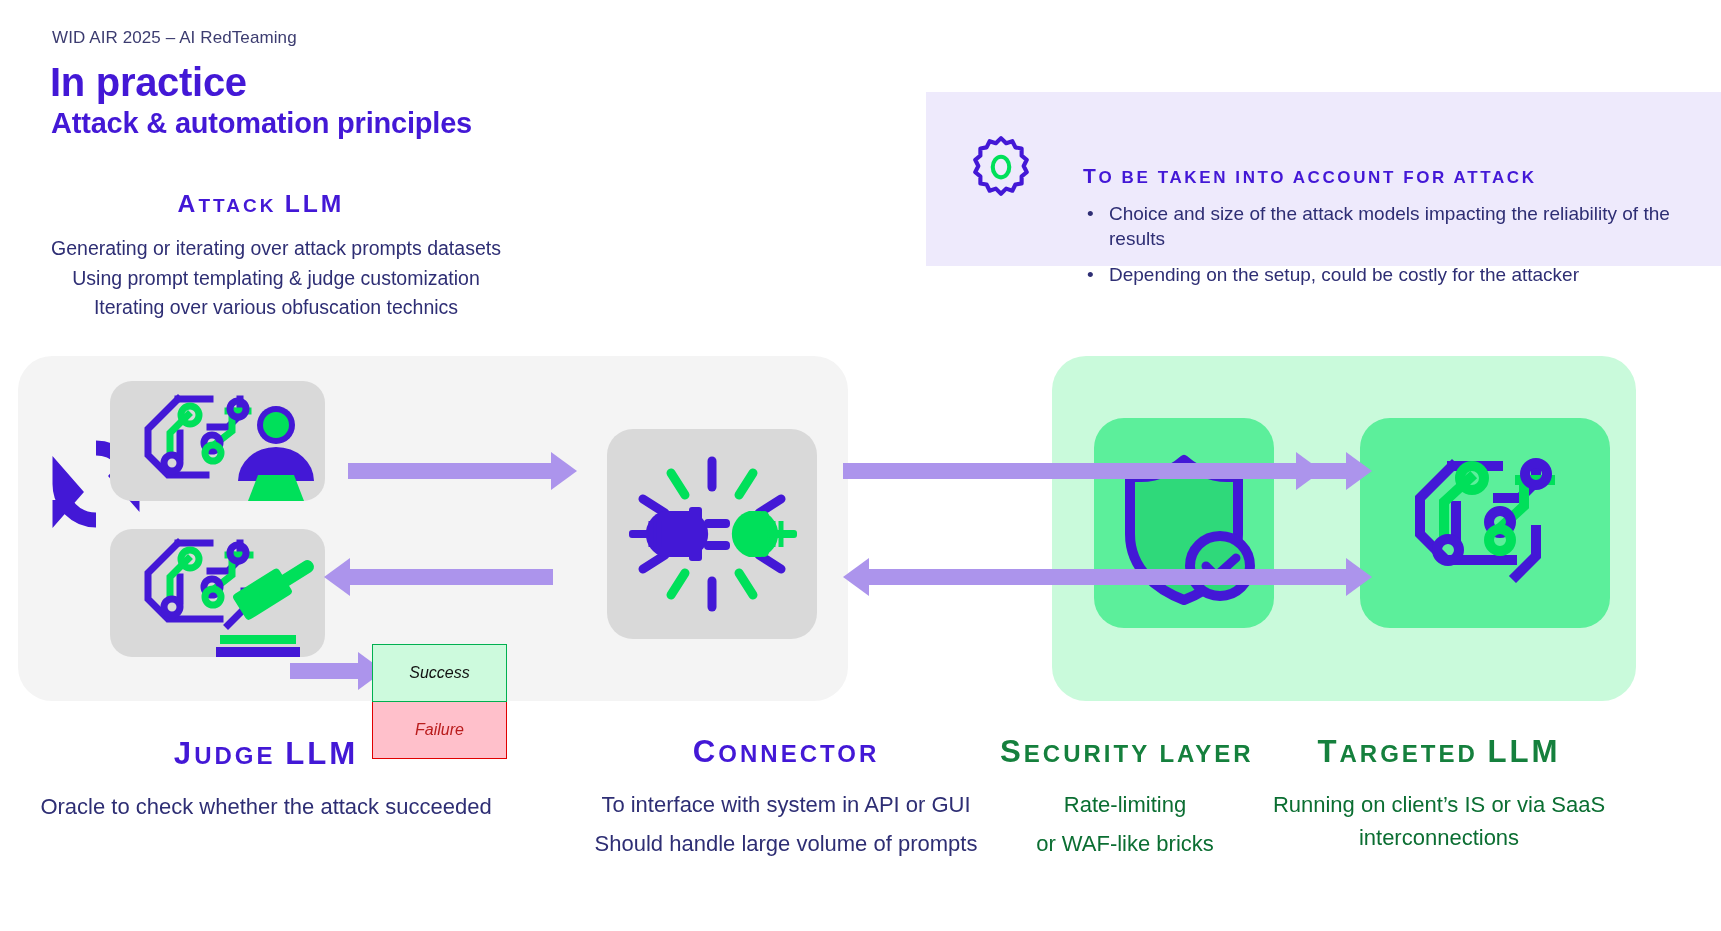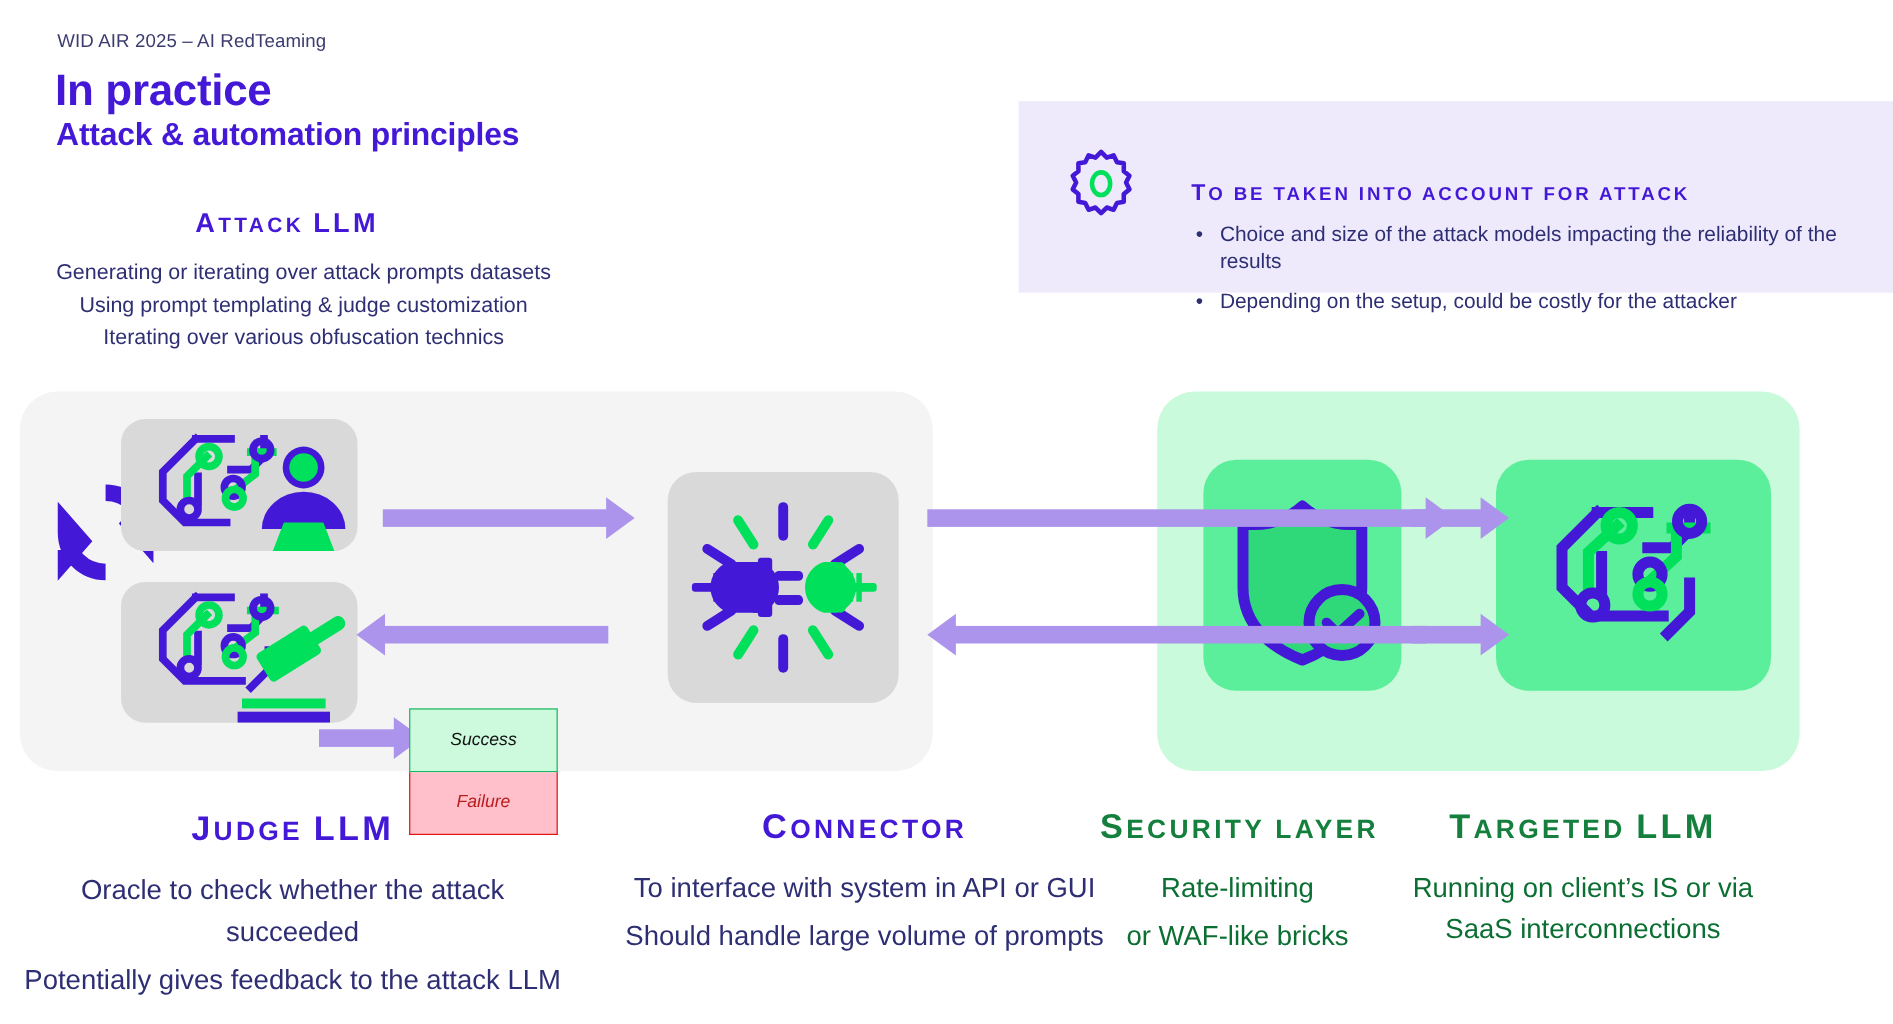--- a/index.html
+++ b/index.html
@@ -61,21 +61,21 @@
 
   
   .badges{position:absolute;left:372px;top:644px;width:135px;}
   .badge{font-size:16px;font-style:italic;text-align:center;padding:18px 0;line-height:1.25;}
   .badge-success{background:#cdfadd;border:1px solid #00b050;color:#111;}
   .badge-failure{background:#ffc0cb;border:1px solid #e00000;color:#b91c1c;border-top:none;}
 
   
   .col{position:absolute;text-align:center;}
   .col-head{font-size:24px;margin-bottom:18px;}
-  .col-body{font-size:25px;line-height:1.52;}
+  .col-body{font-size:22px;line-height:1.52;}
   .purple-head{color:#4318d6;}
   .purple-body{color:#2e2e74;}
   .green-head{color:#15803d;}
   .green-body{color:#0b6e32;}
   .col-judge{left:10px;top:736px;width:512px;}
   .col-conn{left:530px;top:734px;width:512px;}
   .col-sec{left:1000px;top:734px;width:250px;}
   .col-target{left:1256px;top:734px;width:366px;}
   .gap{height:6px;}
 </style>
@@ -265,21 +265,20 @@
   <div class="badges">
     <div class="badge badge-success">Success</div>
     <div class="badge badge-failure">Failure</div>
   </div>
 
   <div class="col col-judge">
     <div class="col-head smallcaps purple-head"><span class="cap">J</span><span>UDGE </span><span class="cap">LLM</span></div>
     <div class="col-body purple-body">
       <div>Oracle to check whether the attack succeeded</div>
       <div class="gap"></div>
-      <div>Potentially gives feedback to the attack LLM</div>
     </div>
   </div>
 
   <div class="col col-conn">
     <div class="col-head smallcaps purple-head"><span class="cap">C</span><span>ONNECTOR</span></div>
     <div class="col-body purple-body">
       <div>To interface with system in API or GUI</div>
       <div class="gap"></div>
       <div>Should handle large volume of prompts</div>
     </div>

